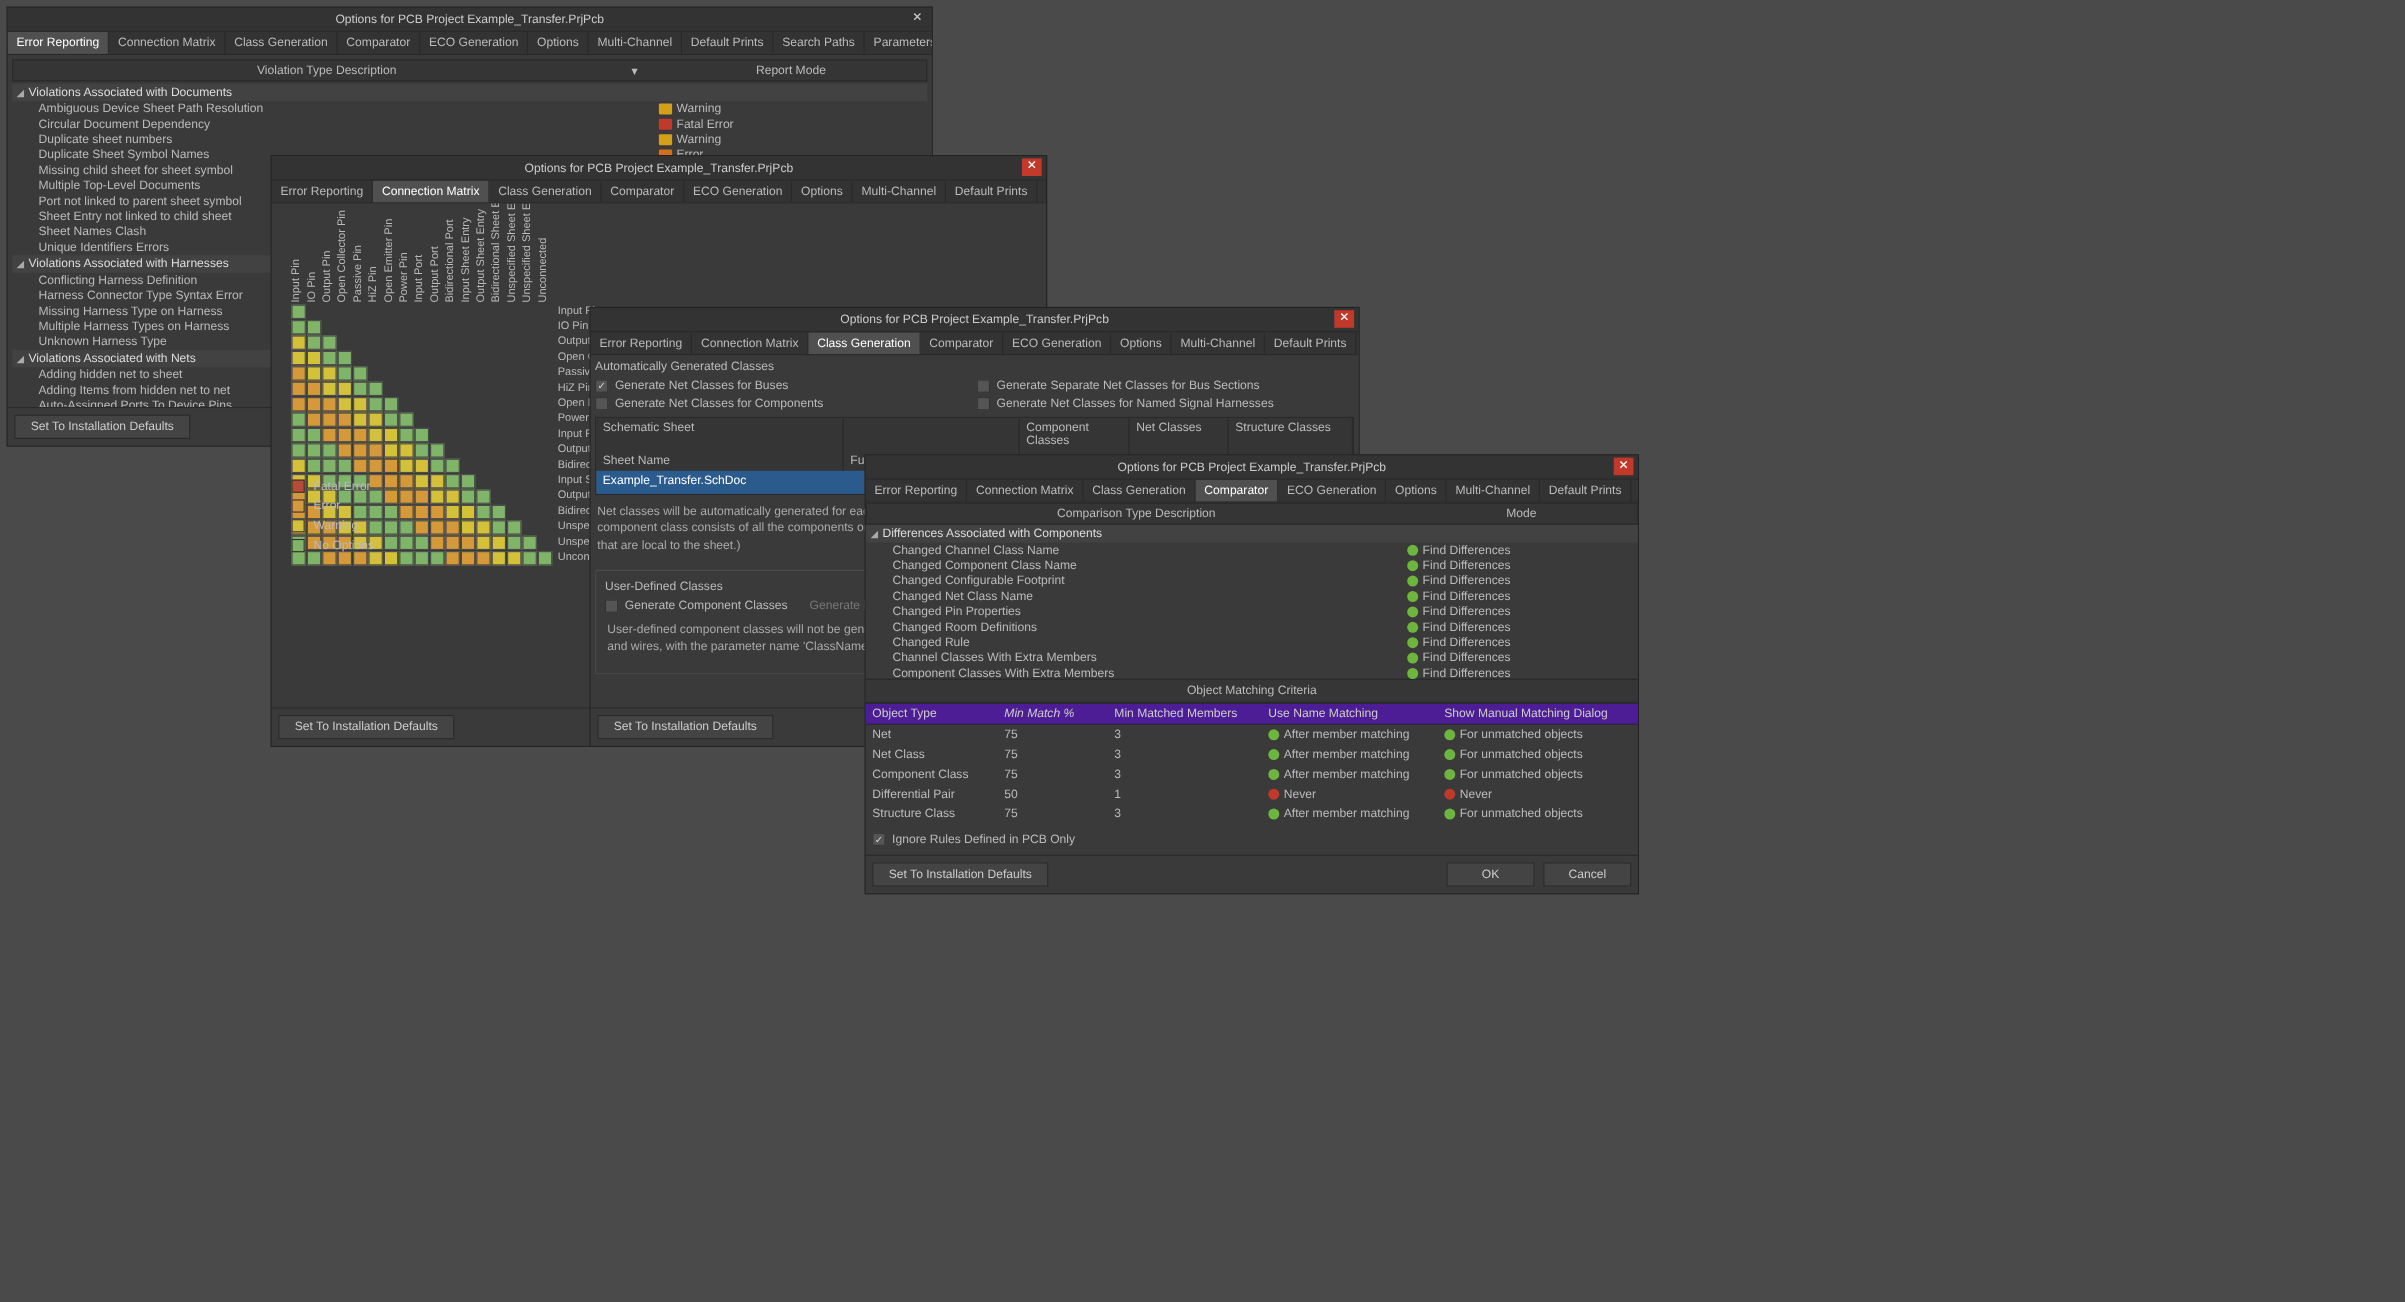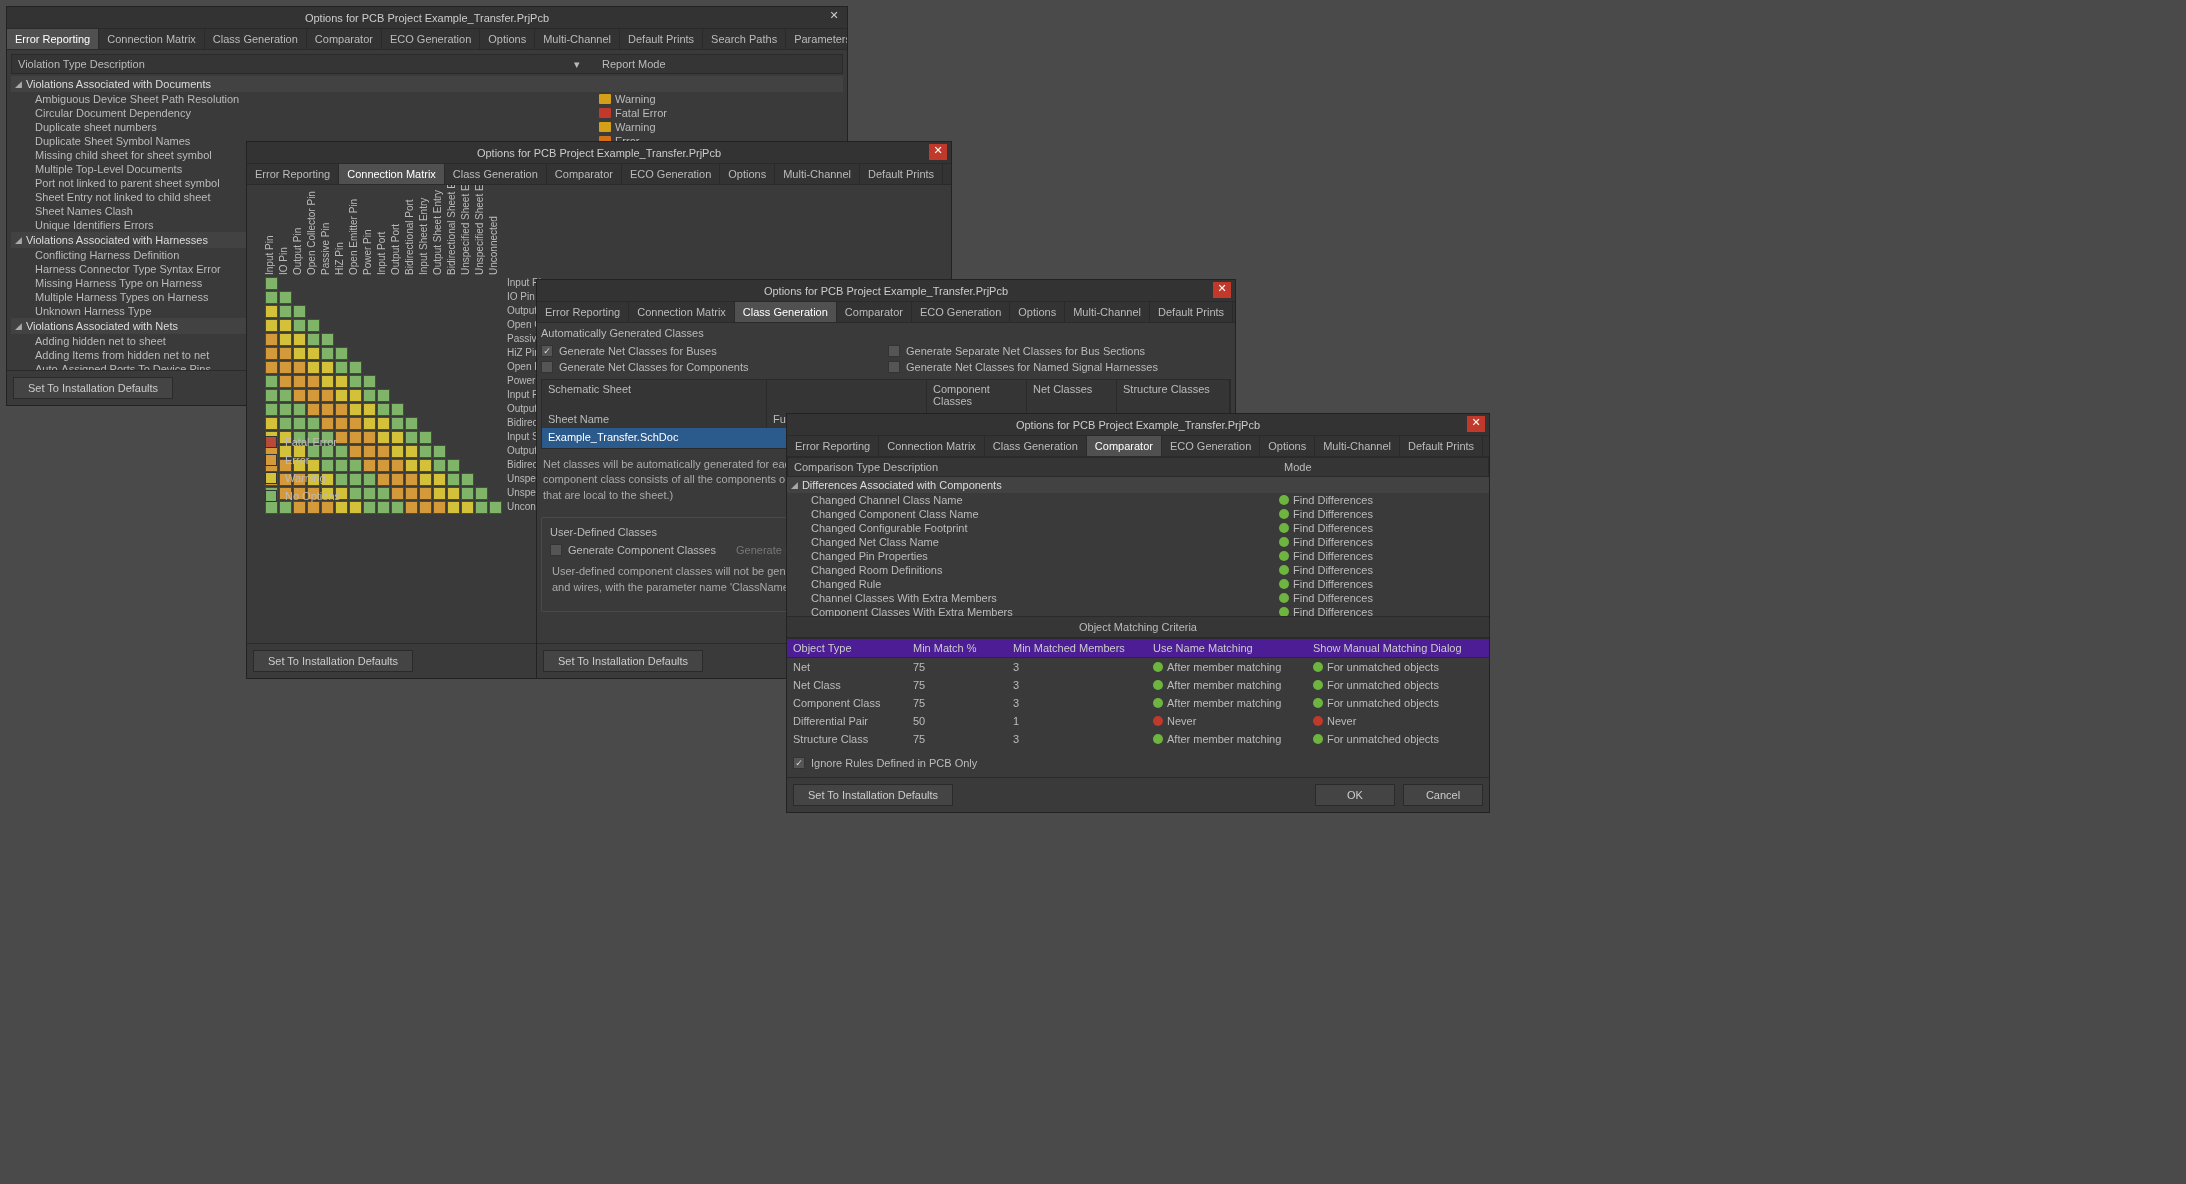--- a/index.html
+++ b/index.html
@@ -6,21 +6,21 @@
 body { background: #4a4a4a; width: 2186px; height: 1184px; position: relative; overflow: hidden; }
 .window { position: absolute; background: #3a3a3a; border: 1px solid #222; color: #ccc; display: flex; flex-direction: column; }
 .titlebar { background: #333; height: 22px; display: flex; align-items: center; justify-content: center; position: relative; border-bottom: 1px solid #2a2a2a; }
 .titlebar .title { color: #ccc; }
 .titlebar .close { position: absolute; right: 4px; top: 2px; width: 18px; height: 16px; text-align: center; color: #ccc; cursor: pointer; }
 .titlebar .close.red { background: #c0392b; color: #fff; }
 .tabs { display: flex; background: #333; border-bottom: 1px solid #2a2a2a; overflow: hidden; align-items: center; }
 .tab { padding: 4px 8px; color: #bbb; border-right: 1px solid #2a2a2a; white-space: nowrap; cursor: pointer; }
 .tab.active { background: #505050; color: #fff; }
 .content { flex: 1; padding: 4px; overflow: hidden; background: #3a3a3a; }
-.column-header { display: flex; background: #353535; border: 1px solid #2a2a2a; }
+.column-header { display: flex; background: #353535; border: 1px solid #2a2a2a; text-align: center; }
 .column-header > div { padding: 3px 6px; color: #bbb; }
 .tree { padding: 2px 0; }
 .tree-group { display: flex; align-items: center; background: #424242; padding: 2px 4px; color: #ddd; }
 .tree-group .arrow { margin-right: 4px; font-size: 9px; color: #aaa; }
 .tree-item { display: flex; align-items: center; padding: 1px 4px 1px 24px; color: #bbb; }
 .report-cell { display: flex; align-items: center; gap: 4px; }
 .mode-icon { width: 12px; height: 10px; display: inline-block; border-radius: 1px; }
 .mode-warning { background: #d4a017; }
 .mode-error { background: #d47017; }
 .mode-fatal { background: #c0392b; }
@@ -732,21 +732,21 @@
             <span class="mode" style="width:210px">
               <span class="dot dot-green"></span>
               <span>Find Differences</span>
             </span>
           </div>
         </div>
     </div>
     <div class="section-title">Object Matching Criteria</div>
     <div class="obj-header" id="obj-header">
         <div style="width: 120px;">Object Type</div>
-        <div style="width: 100px;">Min Match %</div>
+        <div style="width: 100px; font-style: italic;">Min Match %</div>
         <div style="width: 140px;">Min Matched Members</div>
         <div style="width: 160px;">Use Name Matching</div>
         <div style="width: 180px;">Show Manual Matching Dialog</div>
       </div>
     <div id="obj-rows">
         <div class="obj-row">
           <div style="width:120px">Net</div>
           <div style="width:100px">75</div>
           <div style="width:140px">3</div>
           <div style="width:160px;display:flex;align-items:center;gap:4px"><span class="dot dot-green"></span>After member matching</div>

